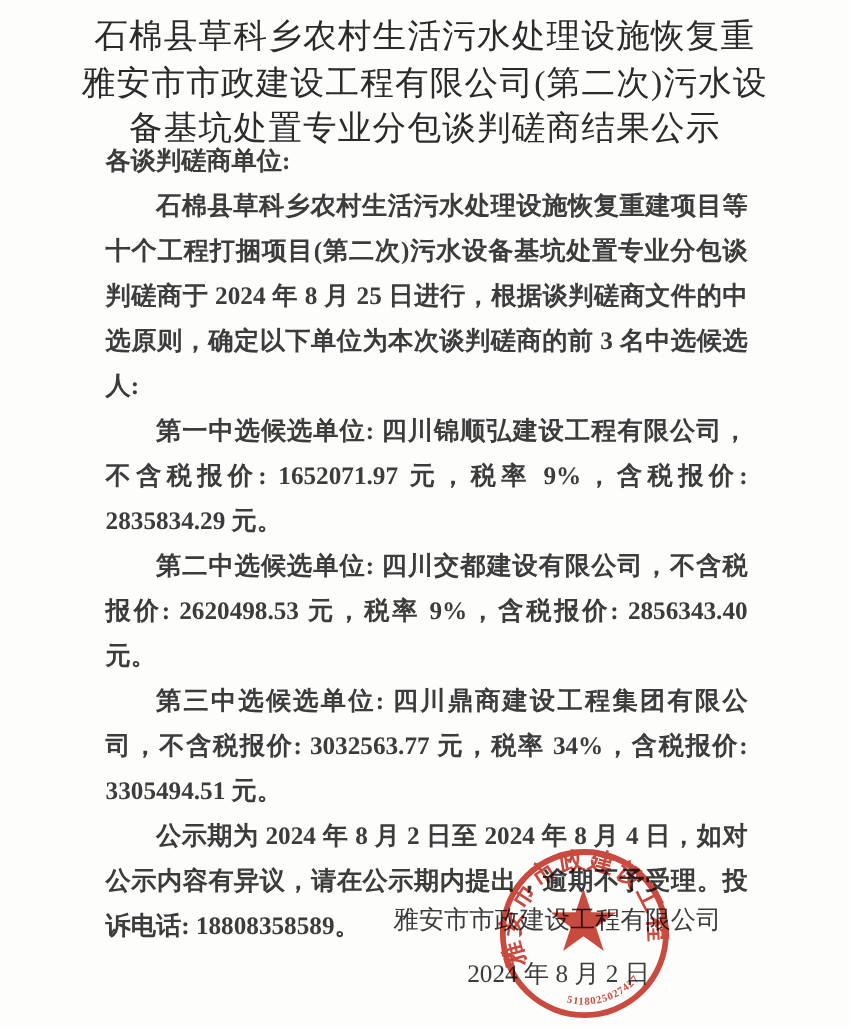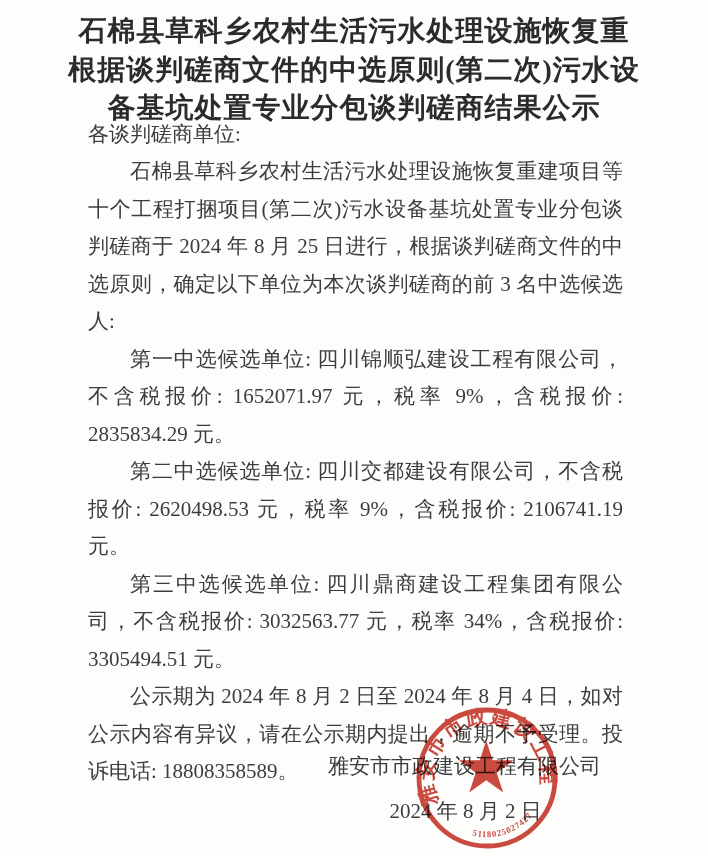--- a/index.html
+++ b/index.html
@@ -12,30 +12,31 @@
     background: #fdfdfc;
     overflow: hidden;
     font-family: "Liberation Serif", "DejaVu Serif", serif;
     color: #3a3a3a;
   }
   .title {
     margin: 12px 30px 0 30px;
     text-align: center;
     font-size: 28px;
     line-height: 38.5px;
-    font-weight: bold;
+    font-weight: normal;
     color: #2b2b2b;
     letter-spacing: 1px;
   }
   .doc-body {
     margin: -12px 85px 0 88px;
     font-size: 21px;
     line-height: 37.5px;
     text-align: justify;
     color: #3c3c3c;
+    font-weight: bold;
   }
   .doc-body p { margin: 0; }
   .para { text-indent: 2em; }
   .signature {
     position: absolute;
     left: 328px;
     top: 752px;
     width: 275px;
     text-align: left;
     font-size: 21px;
@@ -63,29 +64,29 @@
     font-weight: bold;
   }
 </style>
 </head>
 <body>
 
 <div class="page">
 
   <div class="title">
     <div>石棉县草科乡农村生活污水处理设施恢复重</div>
-    <div>根据谈判磋商文件的中选原则(第二次)污水设</div>
+    <div>雅安市市政建设工程有限公司(第二次)污水设</div>
     <div>备基坑处置专业分包谈判磋商结果公示</div>
   </div>
 
   <div class="doc-body">
     <p>各谈判磋商单位:</p>
     <p class="para">石棉县草科乡农村生活污水处理设施恢复重建项目等十个工程打捆项目(第二次)污水设备基坑处置专业分包谈判磋商于 2024 年 8 月 25 日进行，根据谈判磋商文件的中选原则，确定以下单位为本次谈判磋商的前 3 名中选候选人:</p>
     <p class="para">第一中选候选单位: 四川锦顺弘建设工程有限公司，不含税报价: 1652071.97 元，税率 9%，含税报价: 2835834.29 元。</p>
-    <p class="para">第二中选候选单位: 四川交都建设有限公司，不含税报价: 2620498.53 元，税率 9%，含税报价: 2106741.19 元。</p>
+    <p class="para">第二中选候选单位: 四川交都建设有限公司，不含税报价: 2620498.53 元，税率 9%，含税报价: 2856343.40 元。</p>
     <p class="para">第三中选候选单位: 四川鼎商建设工程集团有限公司，不含税报价: 3032563.77 元，税率 34%，含税报价: 3305494.51 元。</p>
     <p class="para">公示期为 2024 年 8 月 2 日至 2024 年 8 月 4 日，如对公示内容有异议，请在公示期内提出，逾期不予受理。投诉电话: 18808358589。</p>
   </div>
 
   <div class="signature">
     <div>雅安市市政建设工程有限公司</div>
     <div class="date">2024 年 8 月 2 日</div>
   </div>
 
   <div class="seal">

